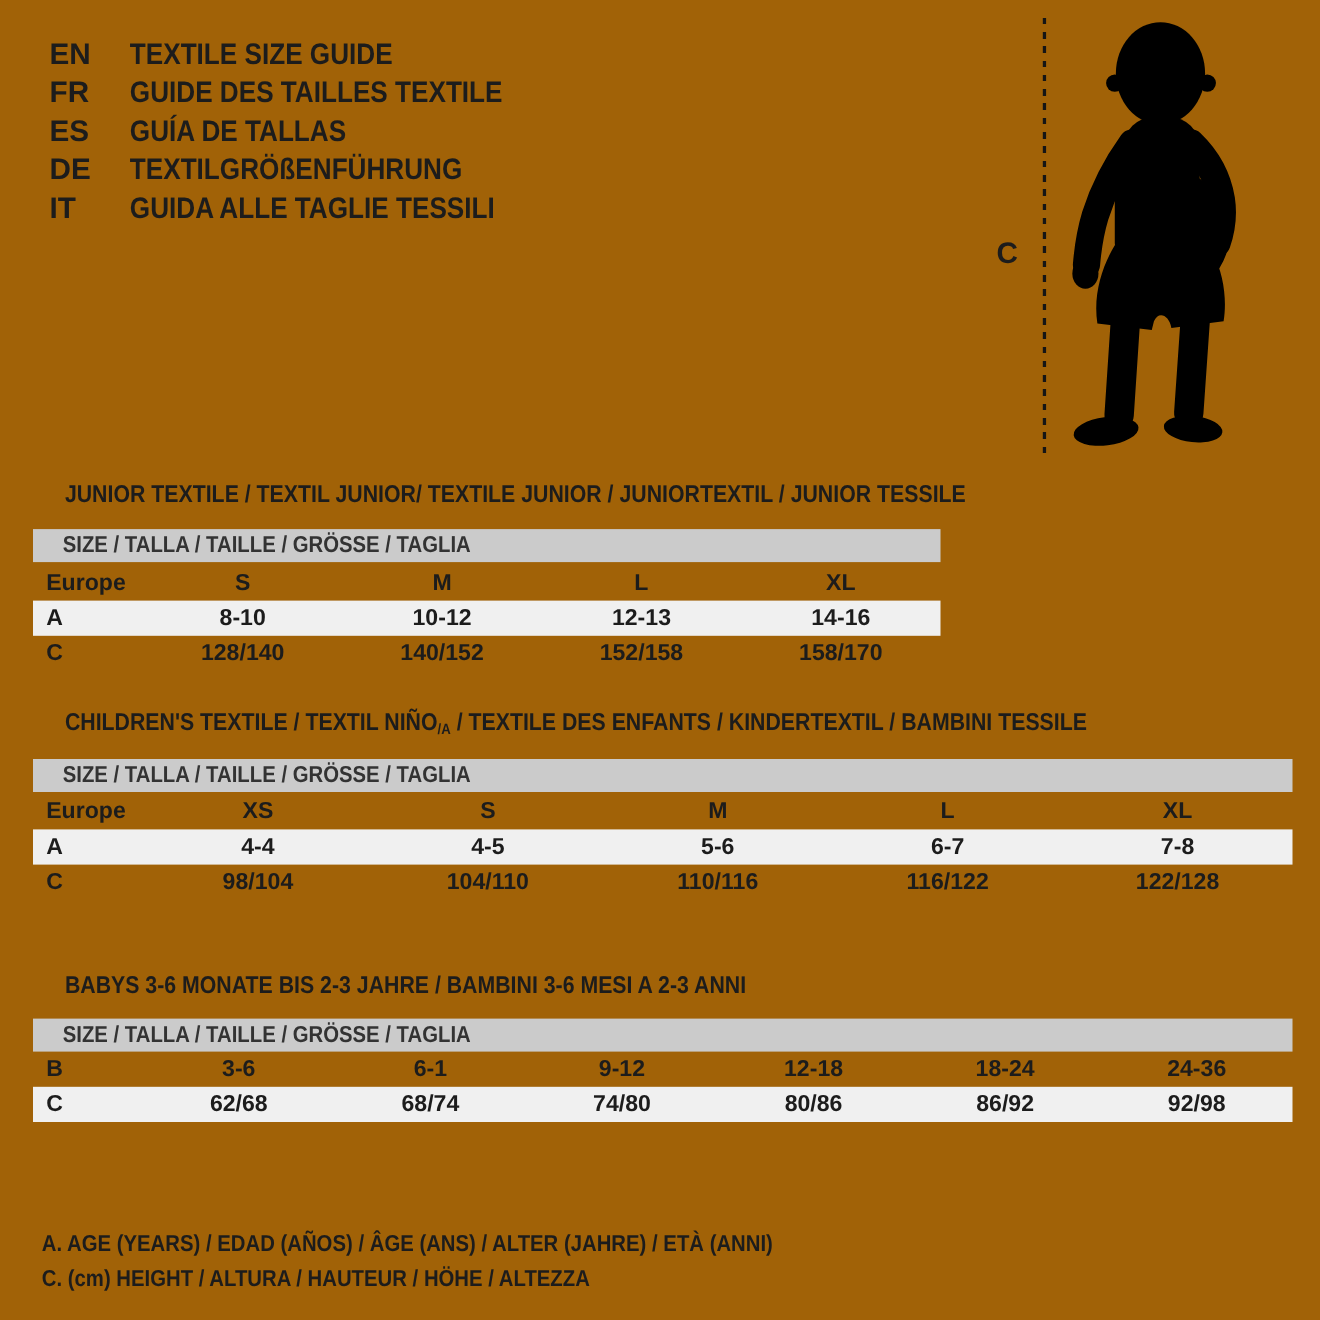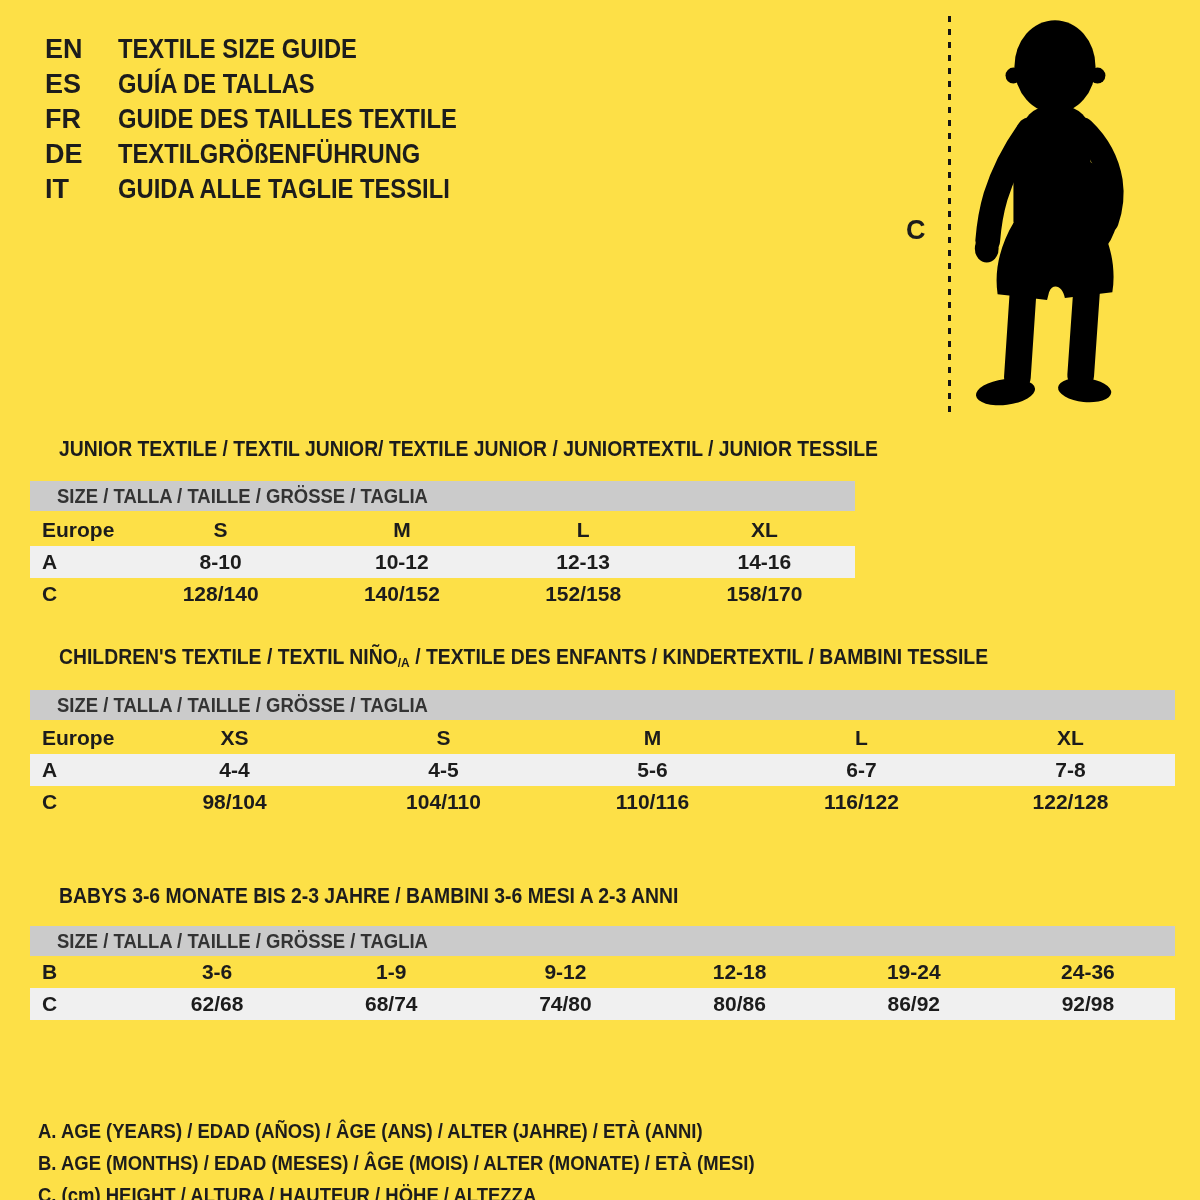--- a/index.html
+++ b/index.html
@@ -1,16 +1,16 @@
 <!DOCTYPE html>
 <html style="--bar-bg: #cbcbcb; --row-alt-bg: #f0f0f0; --silhouette: #000000; --text: #1c1c1c;"><head>
 <meta charset="utf-8">
 <style>
   html,body{margin:0;padding:0;background:#fff;}
-  .page{position:relative;width:1200px;height:1200px;background:#fde047;overflow:hidden;
+  .page{position:relative;width:1200px;height:1200px;background:#a16207;overflow:hidden;
         font-family:"Liberation Sans",sans-serif;font-weight:bold;color:#1c1c1c;}
 
   
   .t-cond{display:inline-block;transform:scaleX(0.88);transform-origin:0 50%;white-space:nowrap;}
 
   
   .lang-list{position:absolute;left:45px;top:32px;}
   .lang-row{display:flex;height:35px;align-items:center;}
   .lang-code{width:73px;font-size:27px;}
   .lang-title{font-size:27px;}
@@ -59,26 +59,26 @@
 <body>
 
 <div class="page">
 
   <div class="lang-list">
     <div class="lang-row">
       <span class="lang-code">EN</span>
       <span class="lang-title t-cond">TEXTILE SIZE GUIDE</span>
     </div>
     <div class="lang-row">
+      <span class="lang-code">FR</span>
+      <span class="lang-title t-cond">GUIDE DES TAILLES TEXTILE</span>
+    </div>
+    <div class="lang-row">
       <span class="lang-code">ES</span>
       <span class="lang-title t-cond">GUÍA DE TALLAS</span>
-    </div>
-    <div class="lang-row">
-      <span class="lang-code">FR</span>
-      <span class="lang-title t-cond">GUIDE DES TAILLES TEXTILE</span>
     </div>
     <div class="lang-row">
       <span class="lang-code">DE</span>
       <span class="lang-title t-cond">TEXTILGRÖßENFÜHRUNG</span>
     </div>
     <div class="lang-row">
       <span class="lang-code">IT</span>
       <span class="lang-title t-cond">GUIDA ALLE TAGLIE TESSILI</span>
     </div>
   </div>
@@ -173,42 +173,39 @@
   <div class="sec-title" id="babies-title-2">
     <span class="t-cond">BABYS 3-6 MONATE BIS 2-3 JAHRE / BAMBINI 3-6 MESI A 2-3 ANNI</span>
   </div>
   <div class="size-bar w-wide" id="babies-bar">
     <span class="t-cond">SIZE / TALLA / TAILLE / GRÖSSE / TAGLIA</span>
   </div>
   <div class="tbl" id="babies-tbl">
     <div class="row cols-6">
       <span class="cell lab">B</span>
       <span class="cell">3-6</span>
-      <span class="cell">1-9</span>
+      <span class="cell">6-1</span>
       <span class="cell">9-12</span>
       <span class="cell">12-18</span>
-      <span class="cell">19-24</span>
+      <span class="cell">18-24</span>
       <span class="cell">24-36</span>
     </div>
     <div class="row cols-6 shaded">
       <span class="cell lab">C</span>
       <span class="cell">62/68</span>
       <span class="cell">68/74</span>
       <span class="cell">74/80</span>
       <span class="cell">80/86</span>
       <span class="cell">86/92</span>
       <span class="cell">92/98</span>
     </div>
   </div>
 
   <div class="legend">
     <div class="legend-line">
       <span class="t-cond">A. AGE (YEARS) / EDAD (AÑOS) / ÂGE (ANS) / ALTER (JAHRE) / ETÀ (ANNI)</span>
     </div>
     <div class="legend-line">
-      <span class="t-cond">B. AGE (MONTHS) / EDAD (MESES) / ÂGE (MOIS) / ALTER (MONATE) / ETÀ (MESI)</span>
-    </div>
-    <div class="legend-line">
       <span class="t-cond">C. (cm) HEIGHT / ALTURA / HAUTEUR / HÖHE / ALTEZZA</span>
     </div>
   </div>
 
 </div>
 
 </body></html>

